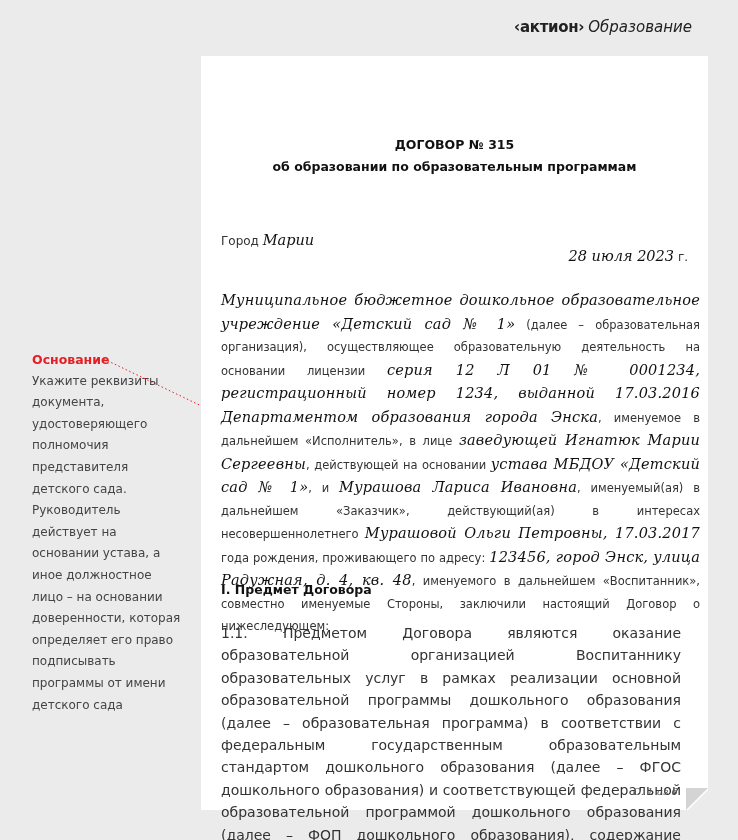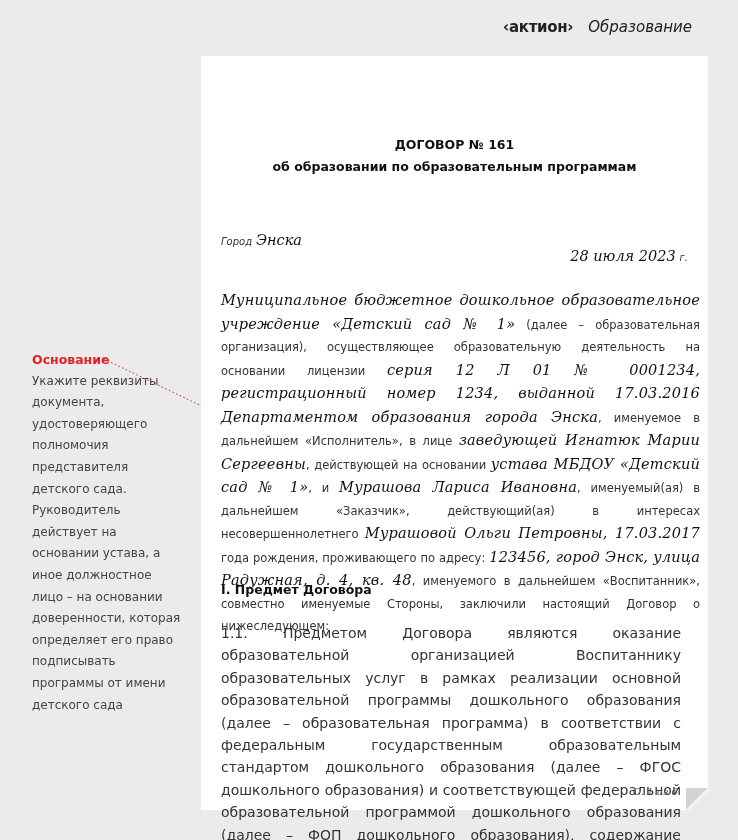--- a/index.html
+++ b/index.html
@@ -10,21 +10,21 @@
     overflow: hidden;
     font-family: "DejaVu Sans", sans-serif;
     color: #1a1a1a;
   }
   .brand {
     position: absolute; top: 18px; right: 46px;
     font-size: 15px; color: #222;
     white-space: nowrap;
   }
   .brand .logo { font-weight: bold; letter-spacing: -0.3px; }
-  .brand .section { font-style: italic; margin-left: 15px; }
+  .brand .section { font-style: italic; margin-left: 4px; }
 
   .page {
     position: absolute;
     left: 201px; top: 56px;
     width: 507px; height: 754px;
     background: #ffffff;
   }
   .fold {
     position: absolute;
     right: -1px; bottom: -1px;
@@ -58,21 +58,21 @@
     font-size: 12px; color: #333;
   }
   .place-date .city { position: absolute; left: 0; top: 0; }
   .place-date .date { position: absolute; right: 0; top: 16px; }
   .serif-it {
     font-family: "DejaVu Serif", serif;
     font-style: italic;
     font-size: 14.5px;
     color: #111;
   }
-  .small { font-size: 10px; color: #333; font-style: italic; }
+  .small { font-size: 12px; color: #333; }
 
   .intro {
     position: absolute; left: 20px; right: 8px; top: 233px;
     line-height: 22.5px;
     text-align: justify;
     font-size: 11.5px;
     color: #333;
   }
   .intro .hl {
     font-family: "DejaVu Serif", serif;
@@ -123,28 +123,28 @@
   <div class="note-title">Основание</div>
   <div class="note-body">Укажите реквизиты документа, удостоверяющего полномочия представителя детского сада. Руководитель действует на основании устава, а иное должностное лицо – на основании доверенности, которая определяет его право подписывать программы от имени детского сада</div>
 </div>
 
 <svg class="leader">
   <line x1="104" y1="359" x2="218" y2="414" stroke="#e31e24" stroke-width="1" stroke-dasharray="1.5 2.5"></line>
 </svg>
 
 <div class="page">
   <div class="doc-title">
-    <div>ДОГОВОР № 161</div>
+    <div>ДОГОВОР № 315</div>
     <div>об образовании по образовательным программам</div>
   </div>
 
   <div class="place-date">
     <span class="city">
       <span class="small">Город</span>
-      <span class="serif-it">Энска</span>
+      <span class="serif-it">Марии</span>
     </span>
     <span class="date">
       <span class="serif-it">28 июля 2023</span>
       <span class="small">г.</span>
     </span>
   </div>
 
   <div class="intro"><span class="hl">Муниципальное бюджетное дошкольное образовательное учреждение «Детский сад № 1»</span><span> (далее – образовательная организация), осуществляющее образовательную деятельность на основании лицензии </span><span class="hl">серия 12 Л 01 № 0001234, регистрационный номер 1234, выданной 17.03.2016 Департаментом образования города Энска</span><span>, именуемое в дальнейшем «Исполнитель», в лице </span><span class="hl">заведующей Игнатюк Марии Сергеевны</span><span>, действующей на основании </span><span class="hl">устава МБДОУ «Детский сад № 1»</span><span>, и </span><span class="hl">Мурашова Лариса Ивановна</span><span>, именуемый(ая) в дальнейшем «Заказчик», действующий(ая) в интересах несовершеннолетнего </span><span class="hl">Мурашовой Ольги Петровны, 17.03.2017</span><span> года рождения, проживающего по адресу: </span><span class="hl">123456, город Энск, улица Радужная, д. 4, кв. 48</span><span>, именуемого в дальнейшем «Воспитанник», совместно именуемые Стороны, заключили настоящий Договор о нижеследующем:</span></div>
 
   <div class="section-heading">I. Предмет Договора</div>

